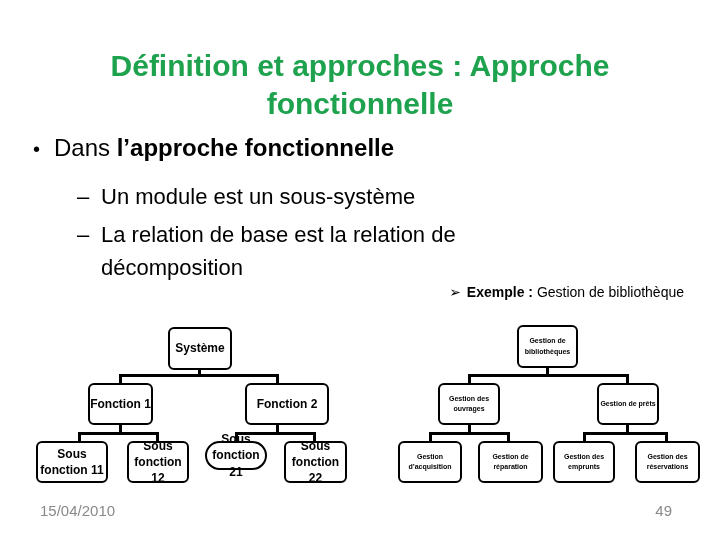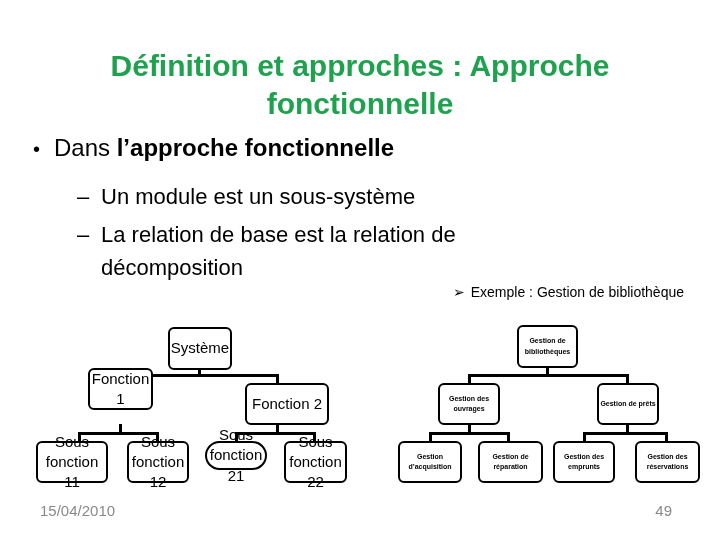--- a/index.html
+++ b/index.html
@@ -33,34 +33,34 @@
   .sub .dash{width:24px;}
   .sub1{top:180px;}
   .sub2{top:218px;}
   .sub2 .t{max-width:420px;}
   
   .example{
     position:absolute;top:284px;right:36px;
     font-size:14px;color:#000;
   }
   .example .arrow{font-weight:bold;margin-right:6px;}
-  .example .lbl{font-weight:normal;margin-top:48px;}
+  .example .lbl{font-weight:bold;margin-top:48px;}
   
   .tb{
     position:absolute;box-sizing:border-box;
     border:2.5px solid #000;border-radius:6px;background:#fff;
     display:flex;align-items:center;justify-content:center;
     text-align:center;color:#000;z-index:2;
   }
-  .ltree .tb{font-size:15px;font-weight:normal;line-height:1.35;}
+  .ltree .tb{font-size:12px;font-weight:bold;line-height:1.35;}
   .rtree .tb{font-size:7px;font-weight:600;line-height:1.5;}
   .cn{position:absolute;background:#000;z-index:1;}
   
   .b-sys{left:168px;top:327px;width:64px;height:43px;}
-  .b-f1{left:88px;top:368px;width:65px;height:42px;}
+  .b-f1{left:88px;top:383px;width:65px;height:42px;}
   .b-f2{left:245px;top:383px;width:84px;height:42px;}
   .b-s11{left:36px;top:441px;width:72px;height:42px;}
   .b-s12{left:127px;top:441px;width:62px;height:42px;text-align:center;}
   .b-s21{left:205px;top:441px;width:62px;height:29px;border-radius:19px;}
   .b-s22{left:284px;top:441px;width:63px;height:42px;}
   
   .c-l1{left:198px;top:369px;width:3px;height:8px;}
   .c-l2{left:119px;top:374px;width:160px;height:3px;}
   .c-l3{left:119px;top:377px;width:3px;height:7px;}
   .c-l4{left:276px;top:377px;width:3px;height:7px;}

